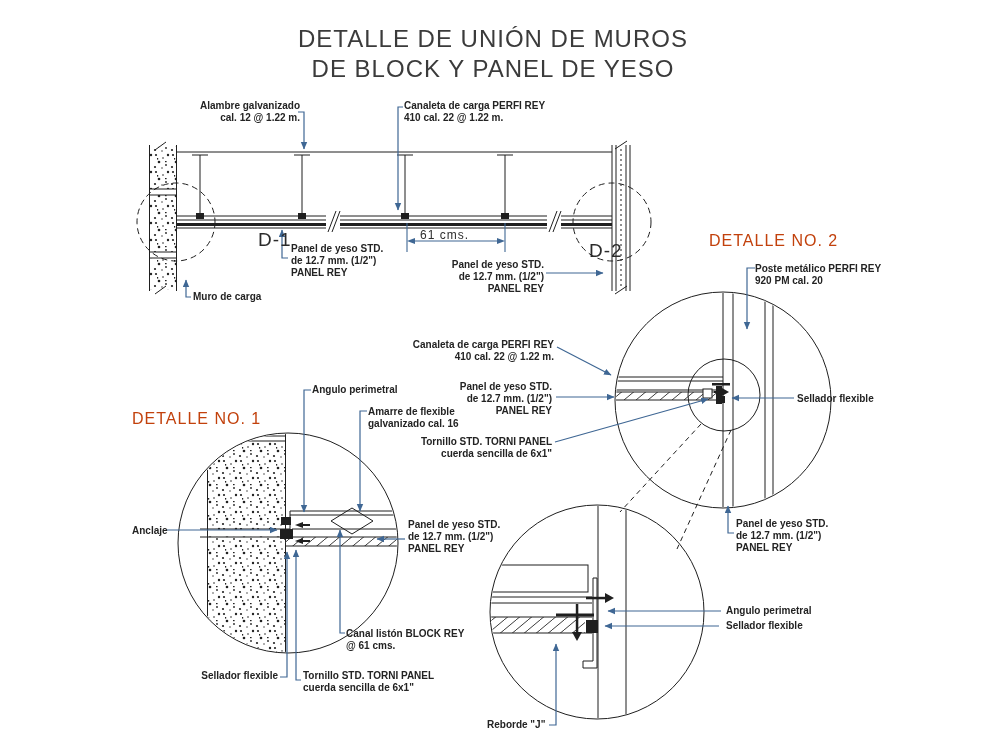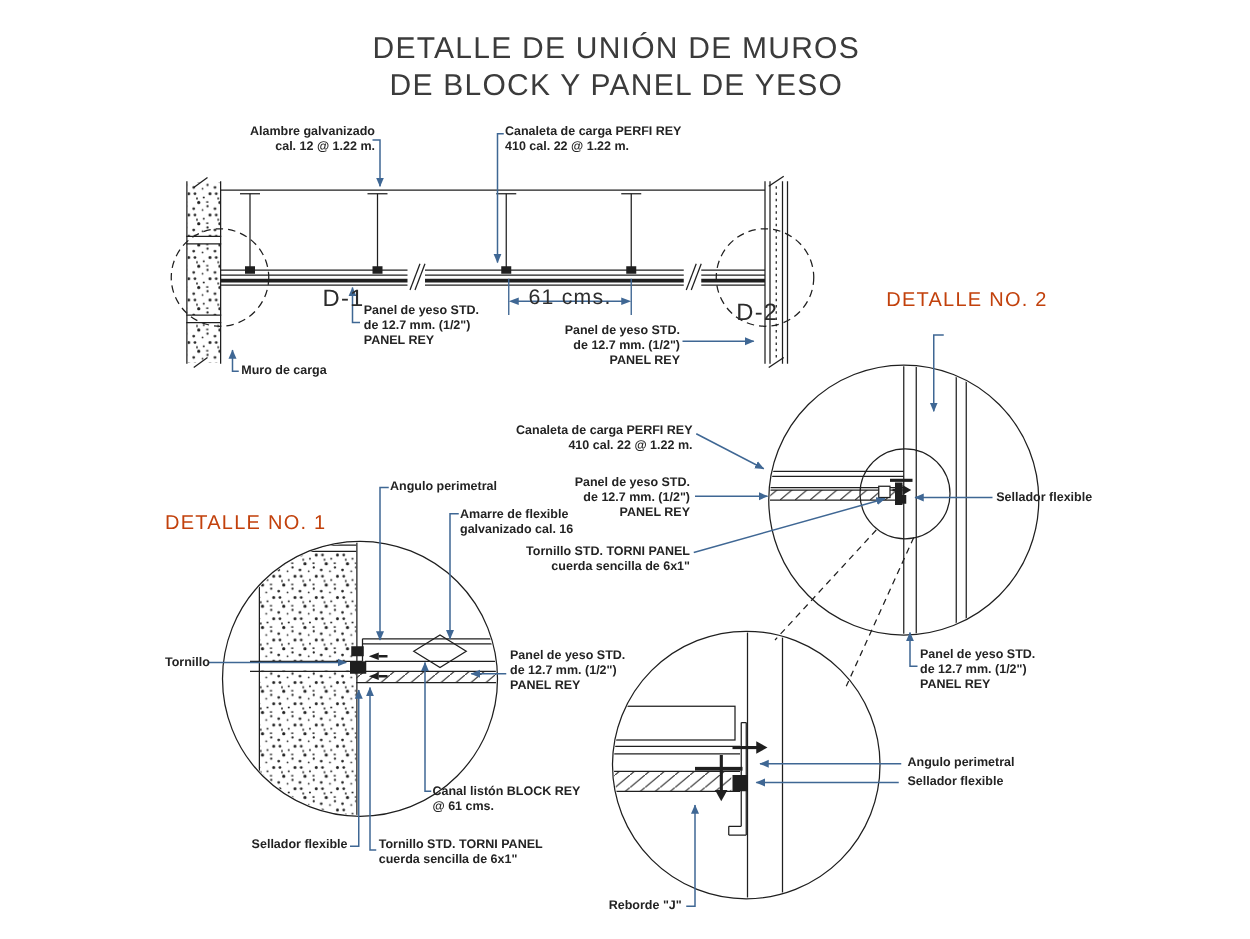--- a/index.html
+++ b/index.html
@@ -6,21 +6,21 @@
   .canvas{position:relative;width:1000px;height:751px;background:#fff;overflow:hidden;
           font-family:"Liberation Sans", sans-serif;}
   svg{position:absolute;left:0;top:0;}
   .title{position:absolute;left:243px;top:24px;width:500px;text-align:center;
          font-size:24px;line-height:30px;letter-spacing:1px;color:#3b3b3b;}
   .hdg{position:absolute;font-size:16px;letter-spacing:1px;color:#c2410c;white-space:nowrap;}
   .lbl{position:absolute;font-size:10px;font-weight:bold;line-height:12px;color:#232323;white-space:nowrap;}
   .lbl.center{text-align:right;}
   .lbl.right{text-align:right;}
   .big{position:absolute;font-size:19px;color:#2b2b2b;letter-spacing:1px;margin-left:48px;}
-  .dim{position:absolute;font-size:17px;font-weight:normal;letter-spacing:1px;color:#2e2e2e;text-align:center;}
+  .dim{position:absolute;font-size:12px;font-weight:normal;letter-spacing:1px;color:#2e2e2e;}
 </style>
 </head>
 <body>
 
 <div class="canvas">
 
 <svg width="1000" height="751" viewBox="0 0 1000 751">
   <defs>
     <pattern id="stip" width="17" height="17" patternUnits="userSpaceOnUse">
       <rect width="17" height="17" fill="#ffffff"></rect>
@@ -272,20 +272,24 @@
     <div>PANEL REY</div>
   </div>
   <div class="lbl" style="left:193px;top:291px">Muro de carga</div>
   <div class="lbl right" style="left:445px;top:259px;width:99px">
     <div>Panel de yeso STD.</div>
     <div>de 12.7 mm. (1/2")</div>
     <div>PANEL REY</div>
   </div>
 
   <div class="hdg" style="left:709px;top:232px">DETALLE NO. 2</div>
+  <div class="lbl" style="left:755px;top:263px">
+    <div>Poste metálico PERFI REY</div>
+    <div>920 PM cal. 20</div>
+  </div>
   <div class="lbl right" style="left:412px;top:339px;width:142px">
     <div>Canaleta de carga PERFI REY</div>
     <div>410 cal. 22 @ 1.22 m.</div>
   </div>
   <div class="lbl right" style="left:452px;top:381px;width:100px">
     <div>Panel de yeso STD.</div>
     <div>de 12.7 mm. (1/2")</div>
     <div>PANEL REY</div>
   </div>
   <div class="lbl right" style="left:414px;top:436px;width:138px">
@@ -298,21 +302,21 @@
     <div>de 12.7 mm. (1/2")</div>
     <div>PANEL REY</div>
   </div>
 
   <div class="hdg" style="left:132px;top:410px">DETALLE NO. 1</div>
   <div class="lbl" style="left:312px;top:384px">Angulo perimetral</div>
   <div class="lbl" style="left:368px;top:406px">
     <div>Amarre de flexible</div>
     <div>galvanizado cal. 16</div>
   </div>
-  <div class="lbl" style="left:132px;top:525px">Tornillo</div>
+  <div class="lbl" style="left:132px;top:525px">Anclaje</div>
   <div class="lbl" style="left:408px;top:519px">
     <div>Panel de yeso STD.</div>
     <div>de 12.7 mm. (1/2")</div>
     <div>PANEL REY</div>
   </div>
   <div class="lbl" style="left:346px;top:628px">
     <div>Canal listón BLOCK REY</div>
     <div>@ 61 cms.</div>
   </div>
   <div class="lbl right" style="left:192px;top:670px;width:86px">Sellador flexible</div>

